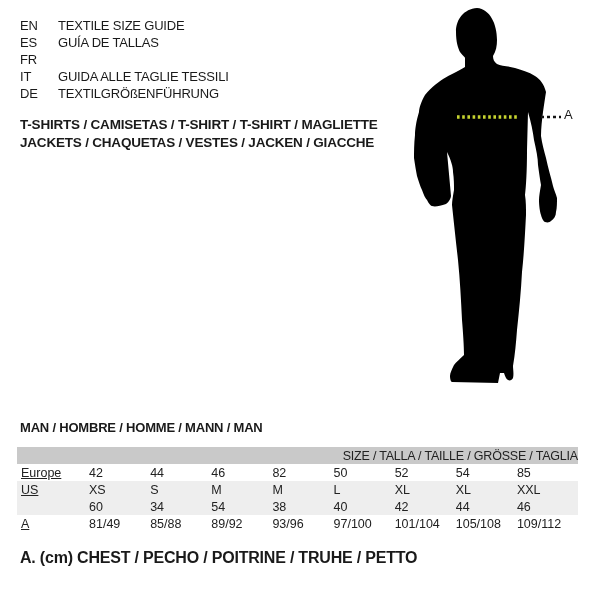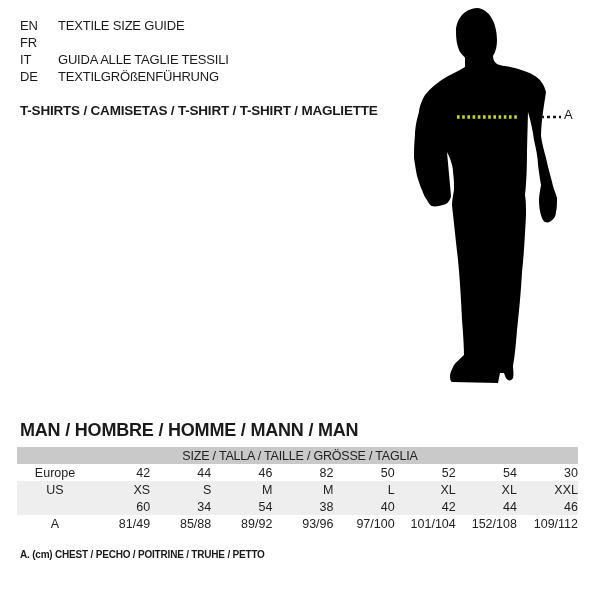--- a/index.html
+++ b/index.html
@@ -5,61 +5,66 @@
   html,body{margin:0;padding:0;}
   .page{
     position:relative;width:600px;height:600px;background:#ffffff;overflow:hidden;
     font-family:"Liberation Sans", sans-serif;color:var(--text,#1a1a1a);
   }
   
   .lang-list{position:absolute;left:20px;top:17px;}
   .lang-row{display:flex;height:17px;line-height:17px;font-size:13px;letter-spacing:-0.2px;}
   .lang-code{width:38px;flex:0 0 38px;}
   
-  .category{position:absolute;left:20px;top:102px;font-weight:bold;font-size:13.5px;line-height:17.5px;letter-spacing:-0.2px;}
+  .category{position:absolute;left:20px;top:116px;font-weight:bold;font-size:13.5px;line-height:17.5px;letter-spacing:-0.2px;}
   
   .figure{position:absolute;left:402px;top:2px;width:176px;height:396px;}
   .figure svg{display:block;width:176px;height:396px;}
   .measure-label{position:absolute;left:162px;top:106px;font-size:13px;line-height:14px;}
   
-  .section-title{position:absolute;left:20px;top:420px;font-weight:bold;font-size:18px;letter-spacing:-0.2px;}
+  .section-title{position:absolute;left:20px;top:420px;font-weight:bold;font-size:13px;letter-spacing:-0.2px;}
   
   .size-table{position:absolute;left:17px;top:447px;width:561px;border-collapse:collapse;table-layout:fixed;font-size:12.5px;color:#222;}
-  .size-table th{background:var(--table-header-bg,#c9c9c9);text-align:center;font-weight:normal;height:17px;padding:0 0 0 5px;letter-spacing:-0.2px;}
-  .size-table td{height:17px;padding:0;text-align:right;white-space:nowrap;}
-  .size-table td.lbl{text-align:center;padding-left:4px;}
+  .size-table th{background:var(--table-header-bg,#c9c9c9);text-align:right;font-weight:normal;height:17px;padding:0 0 0 5px;letter-spacing:-0.2px;}
+  .size-table td{height:17px;padding:0;text-align:left;white-space:nowrap;}
+  .size-table td.lbl{text-align:left;padding-left:4px;text-decoration:underline;}
   .size-table tr.shaded td{background:var(--table-stripe-bg,#eeeeee);}
   
-  .footnote{position:absolute;left:20px;top:549px;font-weight:bold;font-size:10px;letter-spacing:-0.2px;}
+  .footnote{position:absolute;left:20px;top:549px;font-weight:bold;font-size:16px;letter-spacing:-0.2px;}
 </style>
 </head>
 <body>
 
 <div class="page">
 
   <div class="lang-list">
     <div class="lang-row">
       <span class="lang-code">EN</span>
       <span class="lang-title">TEXTILE SIZE GUIDE</span>
+    </div>
+    <div class="lang-row">
+      <span class="lang-code">ES</span>
+      <span class="lang-title">GUÍA DE TALLAS</span>
     </div>
     <div class="lang-row">
       <span class="lang-code">FR</span>
     </div>
     <div class="lang-row">
       <span class="lang-code">IT</span>
       <span class="lang-title">GUIDA ALLE TAGLIE TESSILI</span>
     </div>
     <div class="lang-row">
       <span class="lang-code">DE</span>
       <span class="lang-title">TEXTILGRÖßENFÜHRUNG</span>
     </div>
   </div>
 
   <div class="category">
     <div>T-SHIRTS / CAMISETAS / T-SHIRT / T-SHIRT / MAGLIETTE</div>
+    <div>JACKETS / CHAQUETAS / VESTES / JACKEN / GIACCHE</div>
   </div>
 
   <div class="figure">
     <svg viewBox="0 0 176 396" xmlns="http://www.w3.org/2000/svg">
       <path style="fill:var(--silhouette,#000)" d="
         M75,6
         C62,7 54,17 54,30
         C54,40 56,46 58,50
         C60,53 63,55 63,56
         L63,65
@@ -135,21 +140,21 @@
     </tr>
     <tr>
       <td class="lbl">Europe</td>
       <td>42</td>
       <td>44</td>
       <td>46</td>
       <td>82</td>
       <td>50</td>
       <td>52</td>
       <td>54</td>
-      <td>30</td>
+      <td>85</td>
     </tr>
     <tr class="shaded">
       <td class="lbl">US</td>
       <td>XS</td>
       <td>S</td>
       <td>M</td>
       <td>M</td>
       <td>L</td>
       <td>XL</td>
       <td>XL</td>
@@ -167,21 +172,21 @@
       <td>46</td>
     </tr>
     <tr>
       <td class="lbl">A</td>
       <td>81/49</td>
       <td>85/88</td>
       <td>89/92</td>
       <td>93/96</td>
       <td>97/100</td>
       <td>101/104</td>
-      <td>152/108</td>
+      <td>105/108</td>
       <td>109/112</td>
     </tr>
   </tbody>
     </table>
 
   <div class="footnote">A. (cm) CHEST / PECHO / POITRINE / TRUHE / PETTO</div>
 
 </div>
 
 </body></html>

